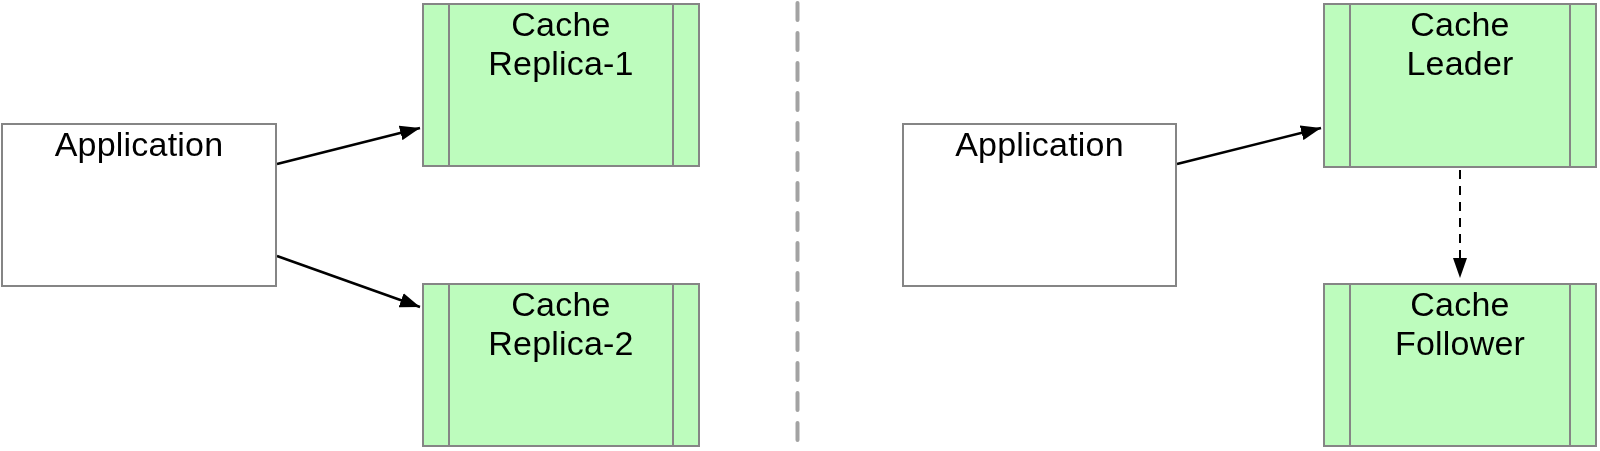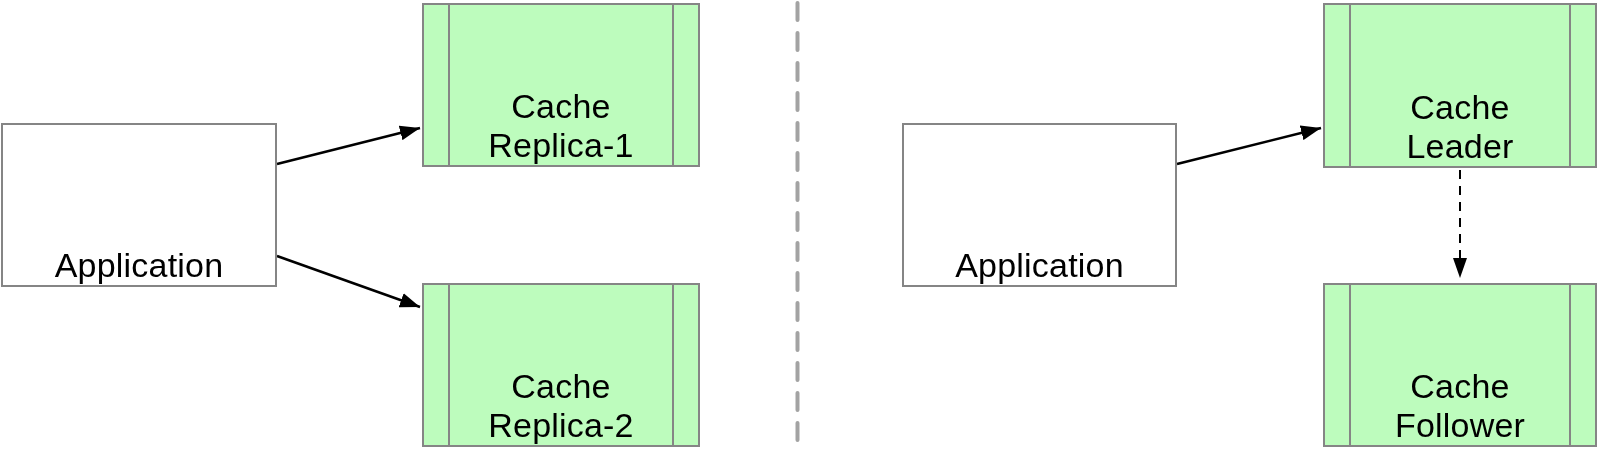--- a/index.html
+++ b/index.html
@@ -23,21 +23,21 @@
   .connectors {
     position: absolute;
     inset: 0;
     width: 1600px;
     height: 451px;
   }
   .box {
     position: absolute;
     border: 2px solid var(--box-border);
     display: flex;
-    align-items: flex-end;
+    align-items: flex-start;
     justify-content: center;
     text-align: center;
   }
   .box.plain { background: var(--background); }
   .box.process { background: var(--cache-fill); }
   .vbar {
     position: absolute;
     top: 0;
     bottom: 0;
     width: 2px;

